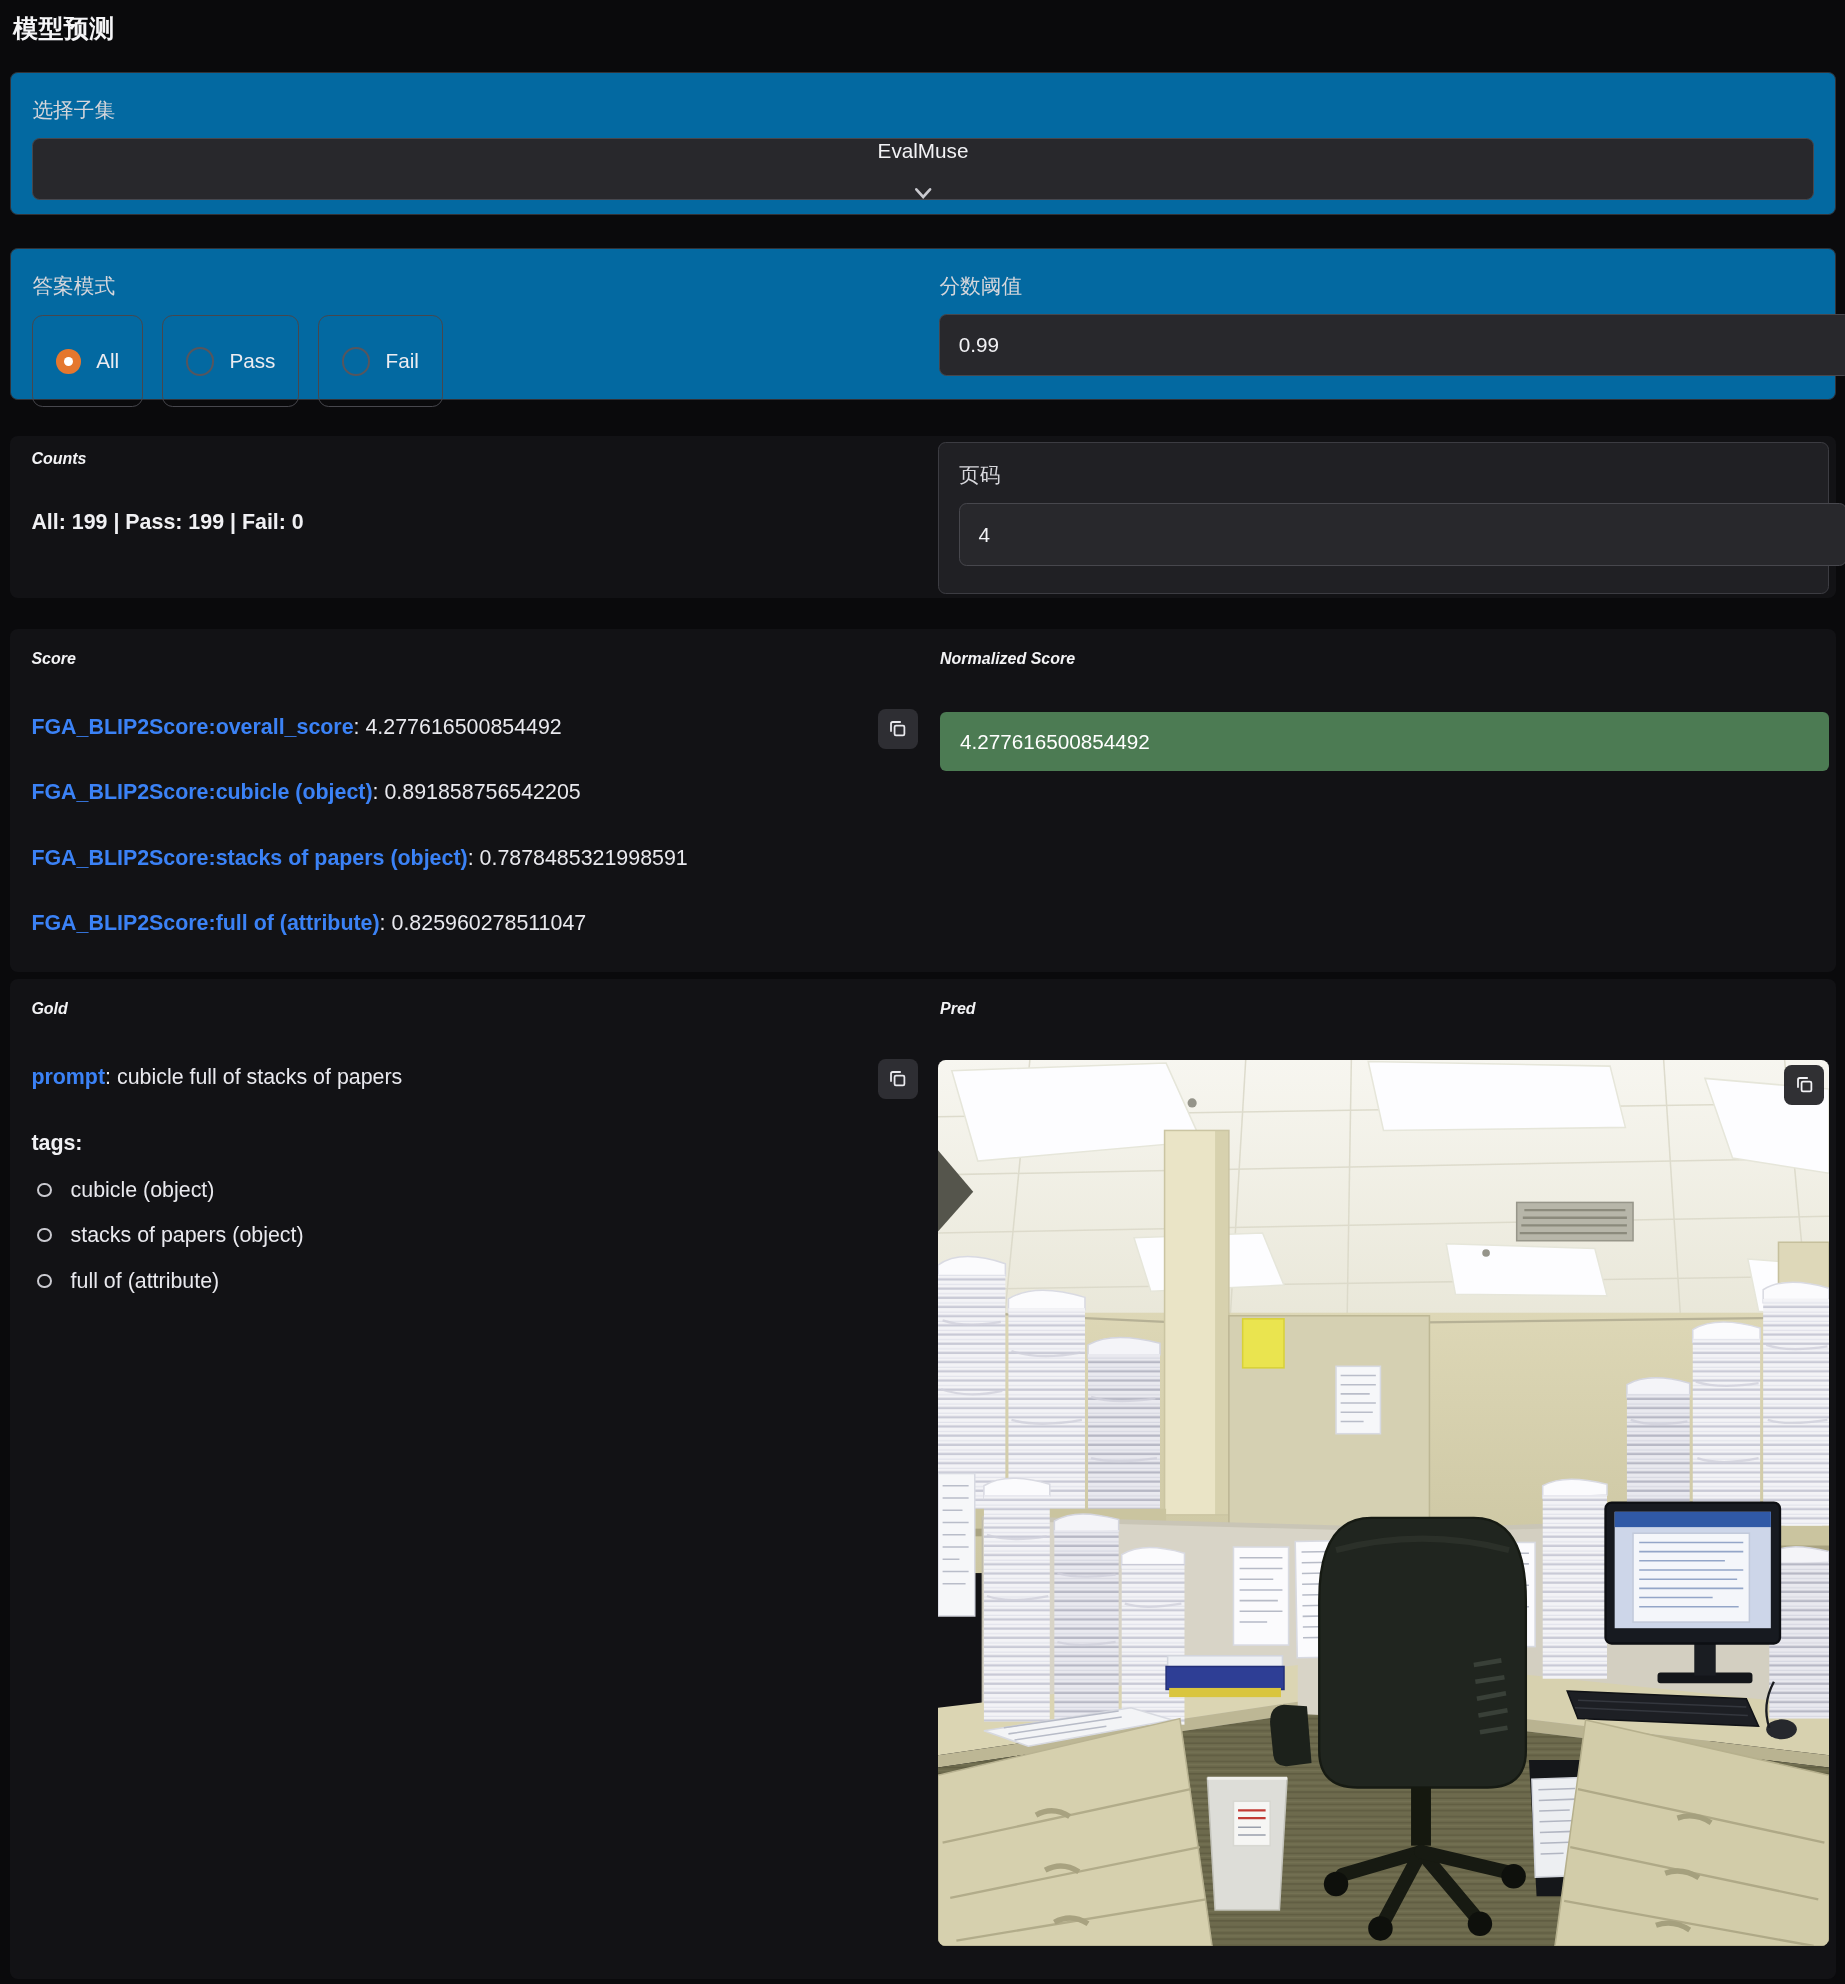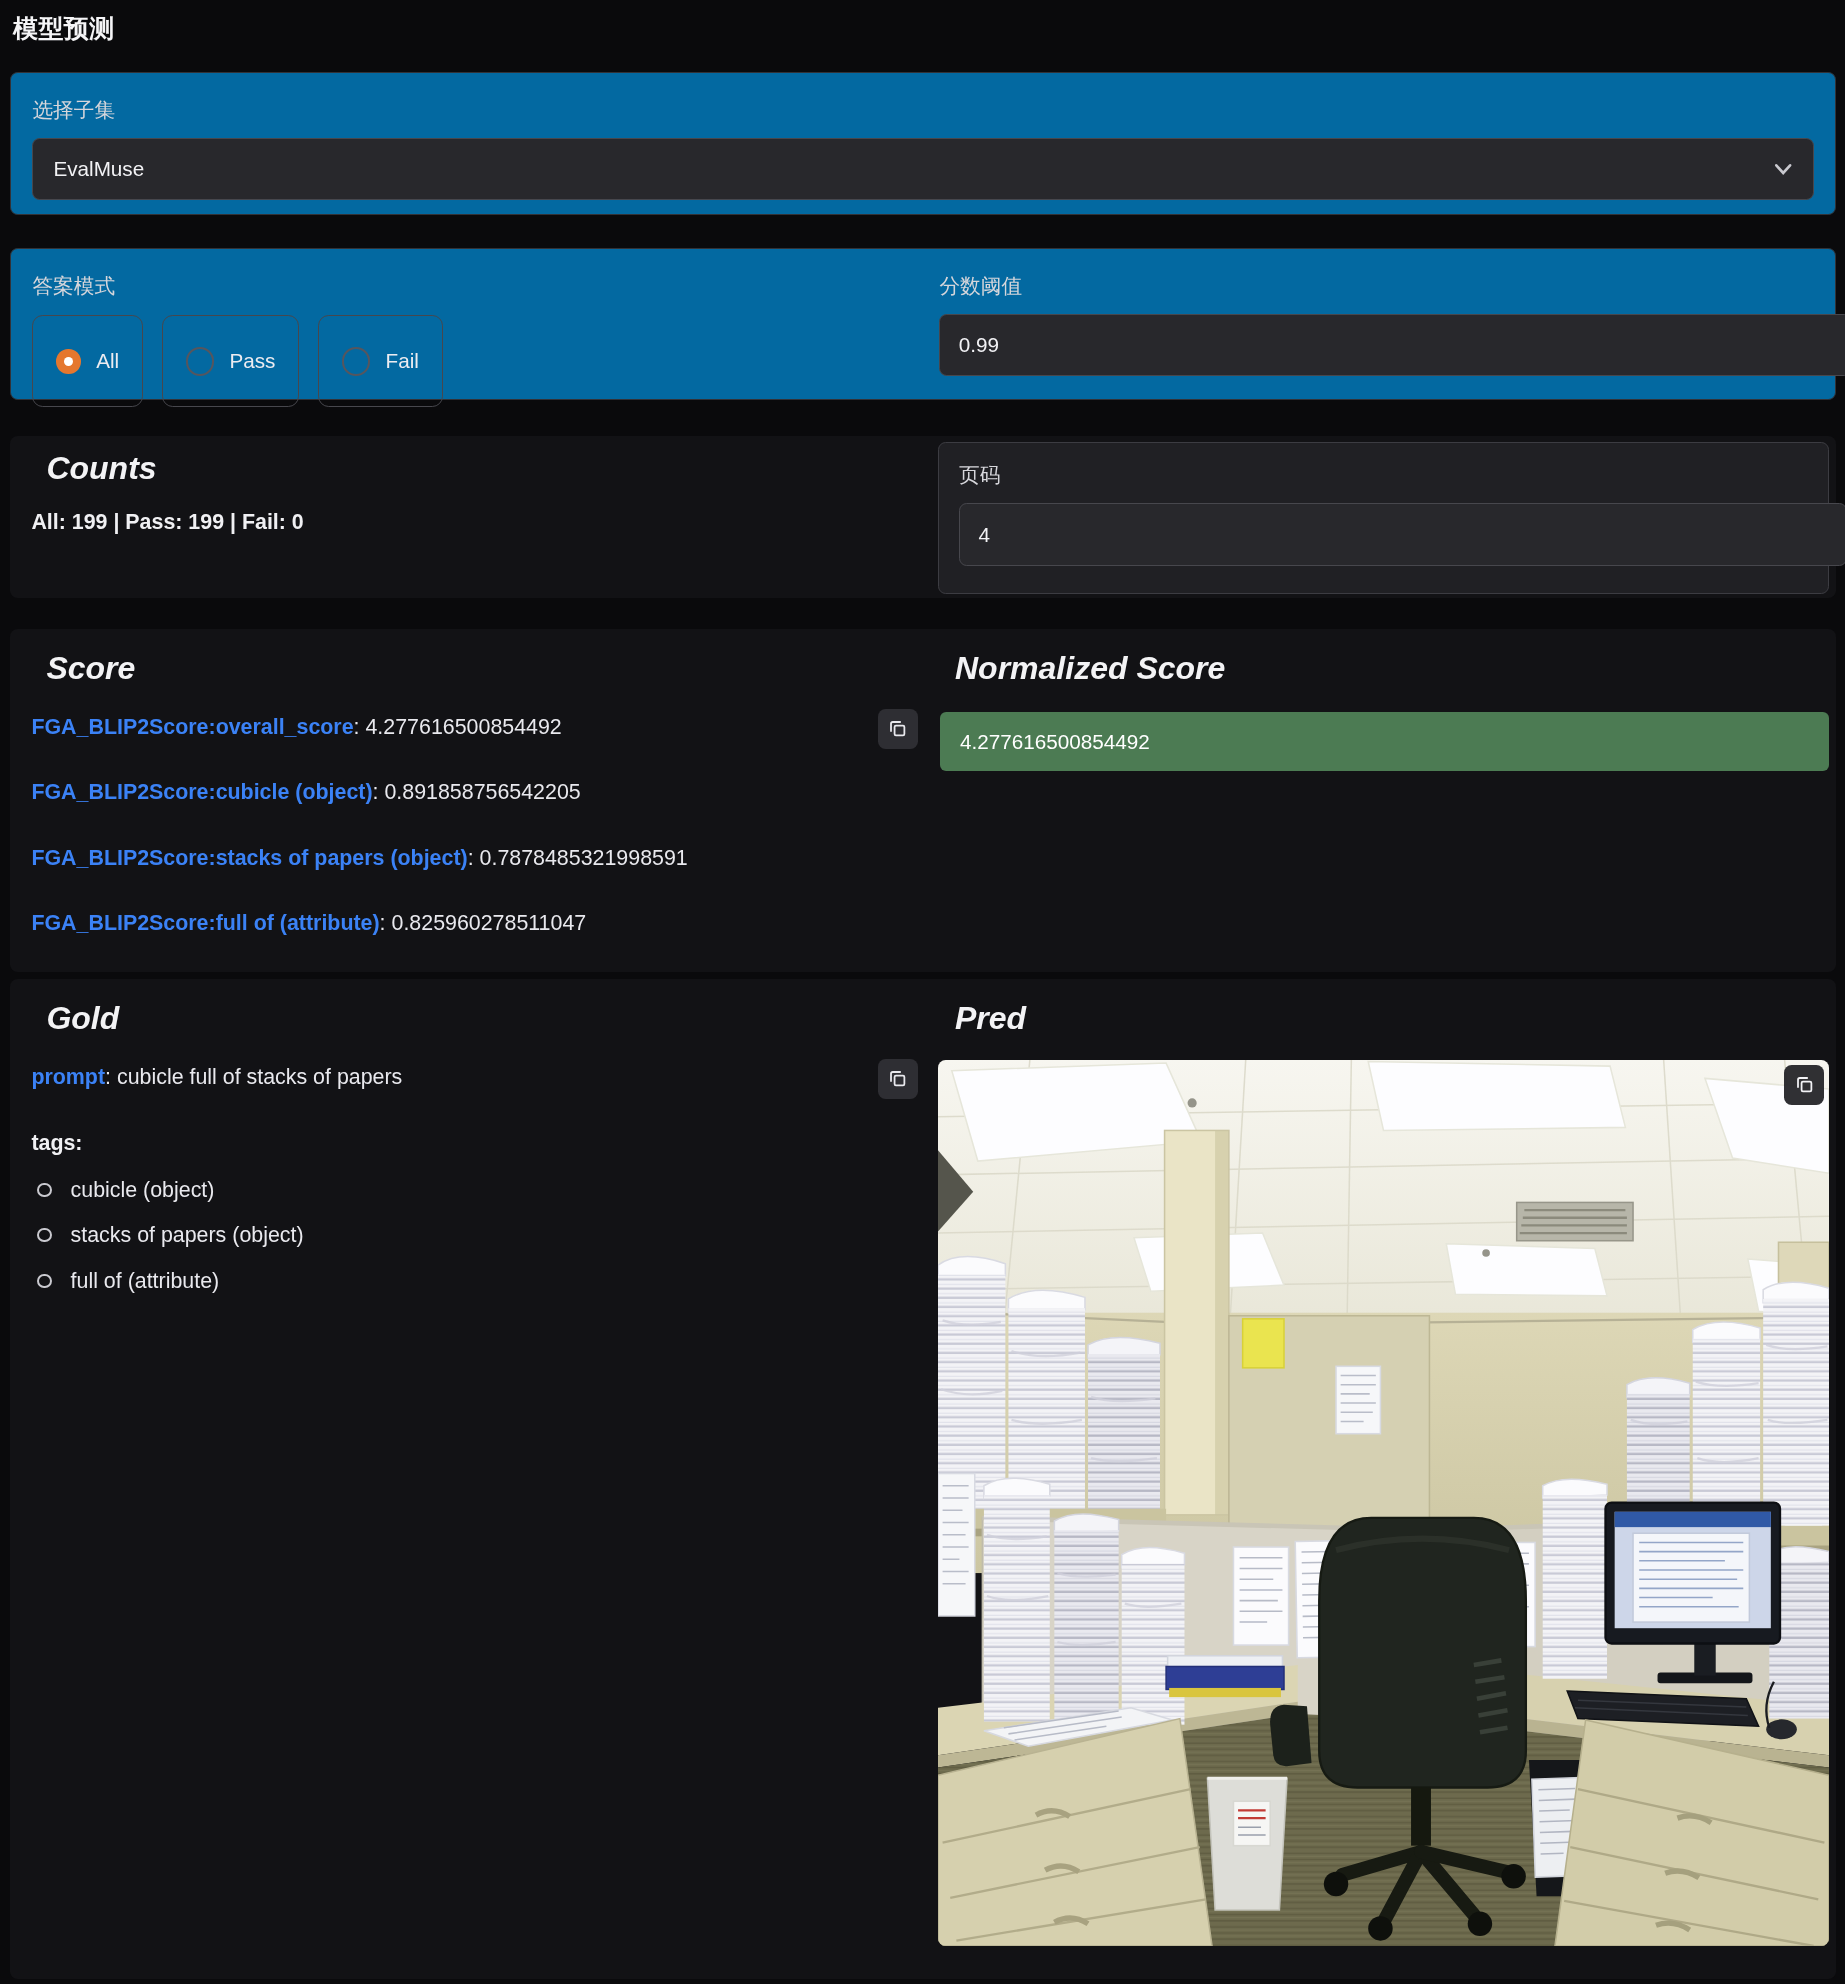--- a/index.html
+++ b/index.html
@@ -7,21 +7,21 @@
        font-family:"Liberation Sans","DejaVu Sans",sans-serif;color:#ececf1;}
   .abs{position:absolute;box-sizing:border-box;}
 
   .page-title{left:13px;top:12.3px;font-size:25px;font-weight:700;color:#f5f5f7;letter-spacing:0.4px;}
 
   
   .panel{left:10px;right:10px;background:#0369a1;border:0.8px solid #323237;border-radius:7.7px;}
   .panel-subset{top:72px;height:143px;padding:23px 21.4px;}
   .field-label{font-size:20.7px;color:#d6d6db;margin-bottom:13.8px;}
   .dropdown{height:60px;background:#28282c;border:0.8px solid #47474d;border-radius:7.7px;
-            display:flex;align-items:center;justify-content:space-between;padding:0 20px;cursor:pointer;}
+            display:flex;align-items:center;justify-content:space-between;padding:0 20px;cursor:pointer;flex-direction:column;}
   .dropdown .val{font-size:20.7px;color:#f2f2f5;}
   .chev{width:18.4px;height:12.3px;}
 
   .panel-filter{top:248px;height:152px;padding:23px 21.4px;display:flex;}
   .filter-left{width:907px;}
   .filter-right{flex:1;}
   .radio-row{display:flex;gap:18.4px;margin-top:15.3px;}
   .pill{display:flex;align-items:center;gap:15.3px;padding:16px 23px;height:58px;
         border:0.8px solid #47474d;border-radius:10.7px;font-size:20.7px;color:#ececf1;cursor:pointer;}
   .rcirc{width:24.5px;height:24.5px;border-radius:50%;border:2.3px solid #56565e;position:relative;flex:0 0 auto;}
@@ -30,21 +30,21 @@
         border-radius:50%;background:#fff;}
   .num-input{width:100%;height:60px;background:#28282c;border:0.8px solid #47474d;border-radius:7.7px;
         color:#f2f2f5;font-size:20.7px;padding:0 18.4px;font-family:inherit;outline:none;}
 
   
   .row{left:10px;right:10px;background:#121215;border-radius:7.7px;}
   .row-counts{top:436px;height:162px;}
   .row-score{top:629px;height:343px;}
   .row-gold{top:979px;height:1000px;}
 
-  .h-italic{font-style:italic;font-weight:700;font-size:32px;color:#f3f3f5;margin-left:15px;}
+  .h-italic{font-style:italic;font-weight:700;font-size:16px;color:#f3f3f5;}
   .bold-line{font-weight:700;font-size:21.4px;color:#f0f0f3;}
   .kv-line{font-size:21.4px;color:#e9e9ee;white-space:nowrap;}
   .kv-line b{font-weight:700;color:#3b82f6;}
 
   .subpanel-page{left:928px;top:6.1px;width:891px;height:152px;background:#202024;
         border:0.8px solid #3c3c42;border-radius:7.7px;padding:18.4px 20px;}
 
   .copy-btn{width:40px;height:40px;background:#2e2e33;border-radius:7.7px;display:flex;
         align-items:center;justify-content:center;cursor:pointer;}
   .copy-btn svg{width:21.4px;height:21.4px;}

